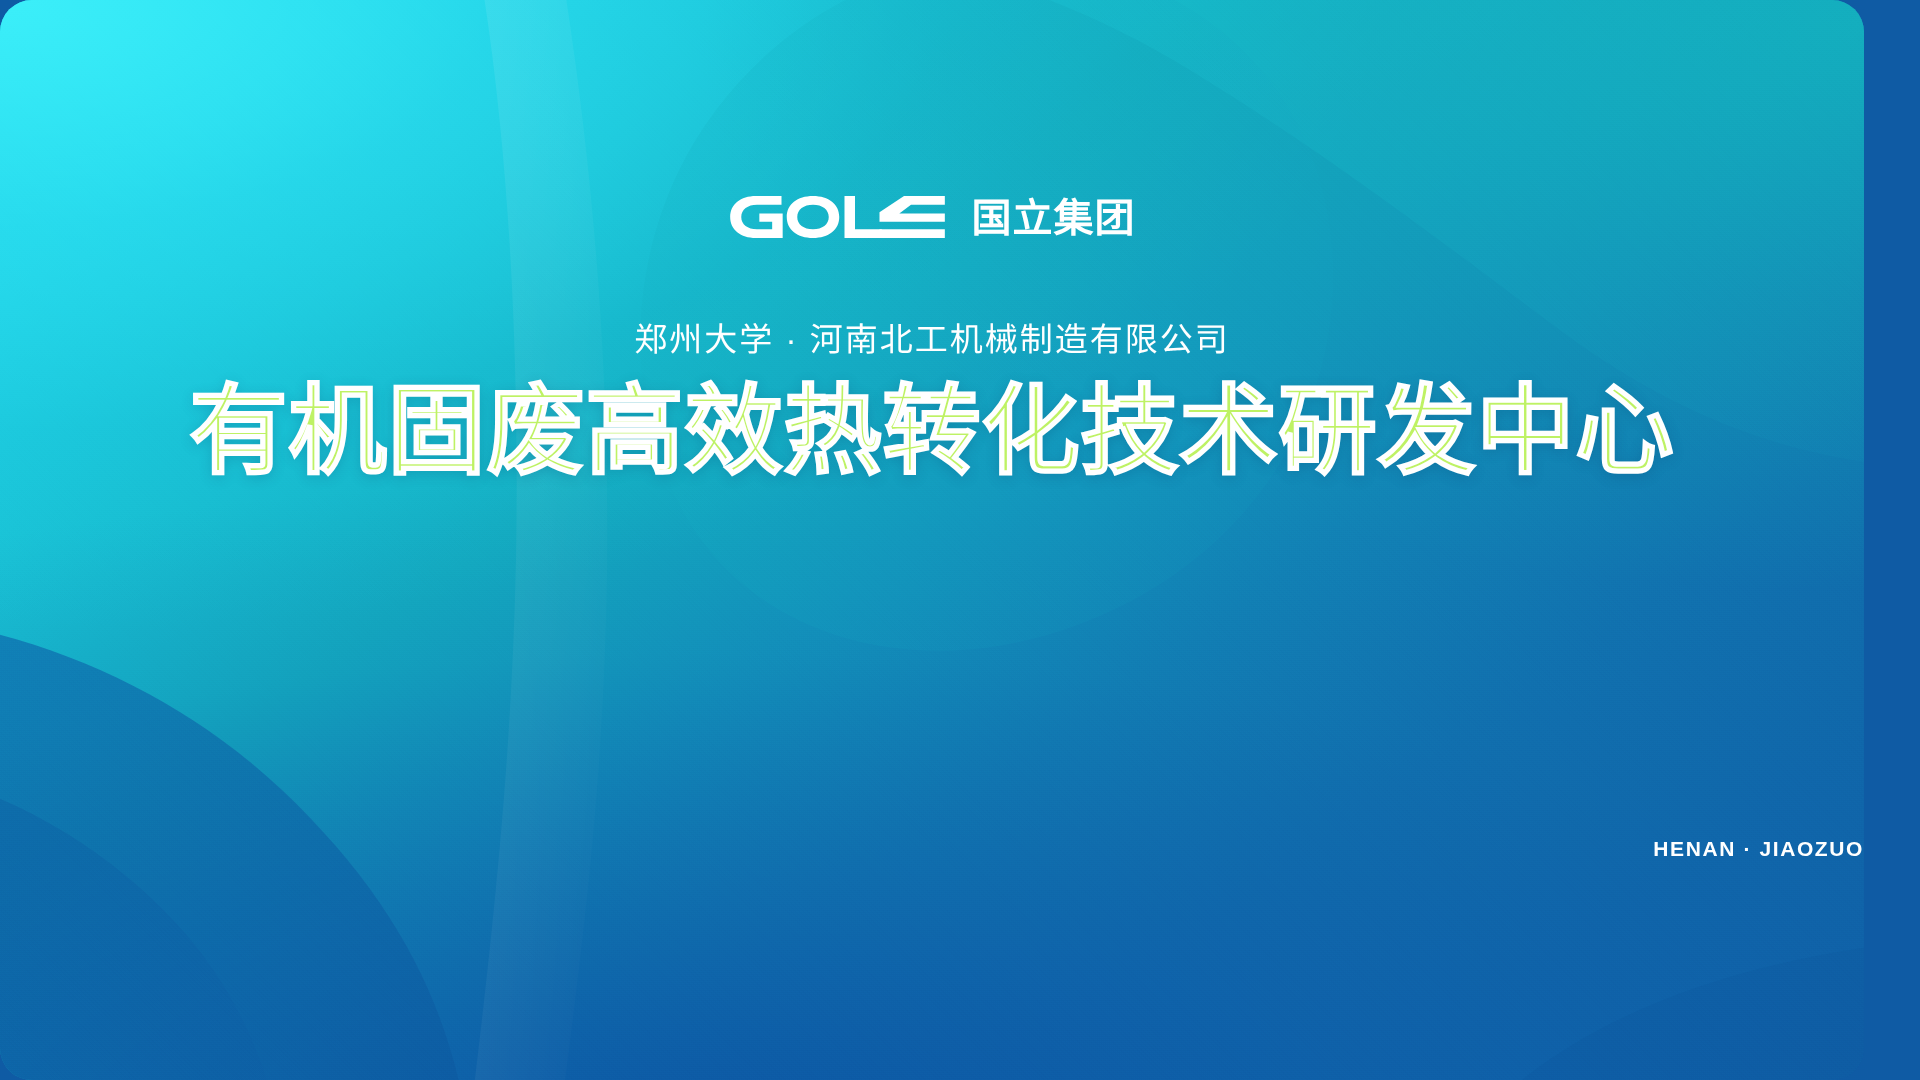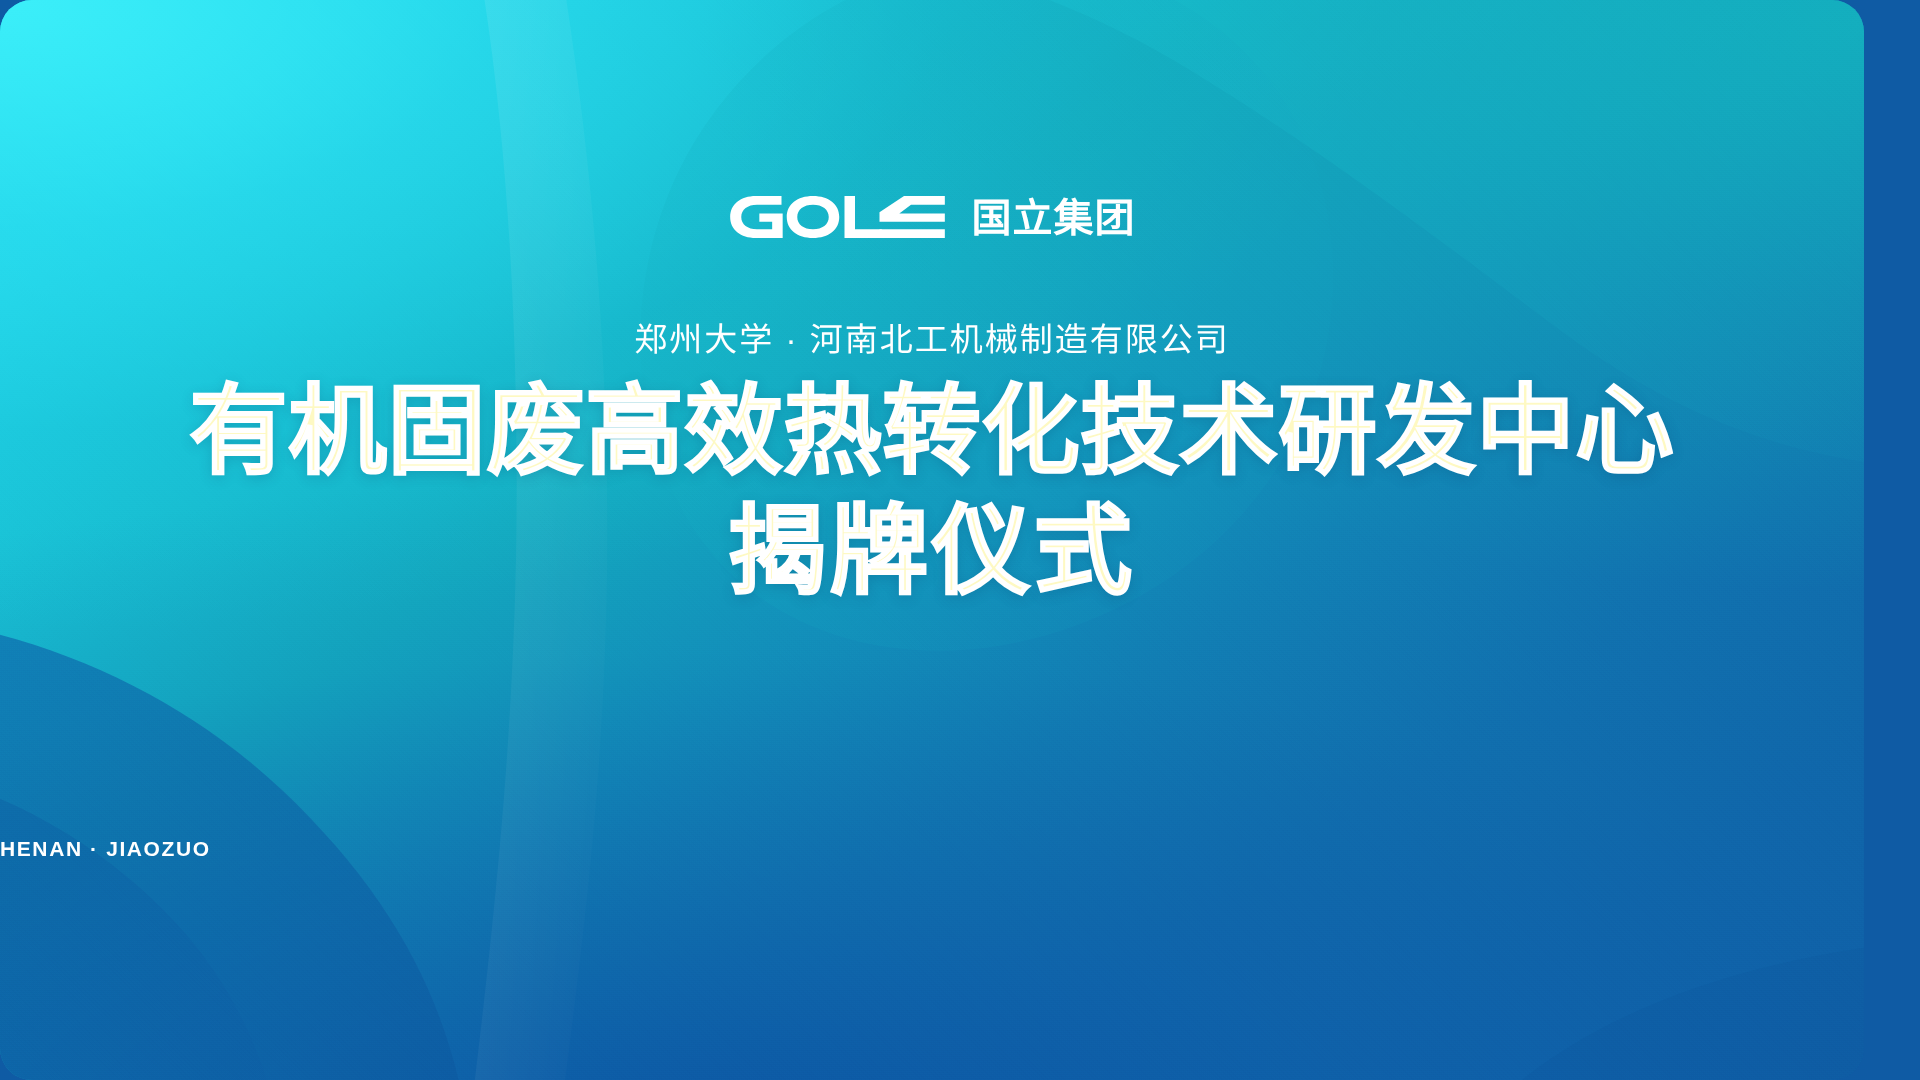--- a/index.html
+++ b/index.html
@@ -126,39 +126,39 @@
     letter-spacing:2px;
     color:#ffffff;
     white-space:nowrap;
   }
 
   
   .headline{
     position:absolute;
     top:372px; left:0; right:0;
     text-align:center;
-    color:#fef9c3;
+    color:#bef264;
     text-shadow:0 3px 14px rgba(6,52,96,0.22);
   }
   .headline-line{
     display:block;
     font-weight:900;
     white-space:nowrap;
     font-size:98px;
     line-height:1.22;
     letter-spacing:1px;
     -webkit-text-stroke:2.2px #ffffff;
   }
   .headline-line.l2{ letter-spacing:4px; }
 
   
   .location{
     position:absolute;
     top:838px; left:0; right:0;
-    text-align:left;
+    text-align:right;
     font-size:21px;
     line-height:1;
     font-weight:600;
     letter-spacing:1.6px;
     color:#ffffff;
     white-space:nowrap;
   }
 </style>
 </head>
 <body>
@@ -243,19 +243,18 @@
         <path fill="#ffffff" d="M370,0 L300,0 L258,28 L258,44 L370,44 L370,30 L292,30 L312,15 L370,15 Z"></path>
         <path fill="#ffffff" d="M258,57 L370,57 L370,72 L258,72 Z"></path>
       </svg>
       <span class="brand-cn">国立集团</span>
     </div>
 
     <div class="partners">郑州大学  ·  河南北工机械制造有限公司</div>
 
     <div class="headline">
       <span class="headline-line l1">有机固废高效热转化技术研发中心</span>
-      <span class="headline-line l2">揭牌仪式</span>
     </div>
 
     <div class="location">HENAN · JIAOZUO</div>
 
   </div>
 </div>
 
 </body></html>

